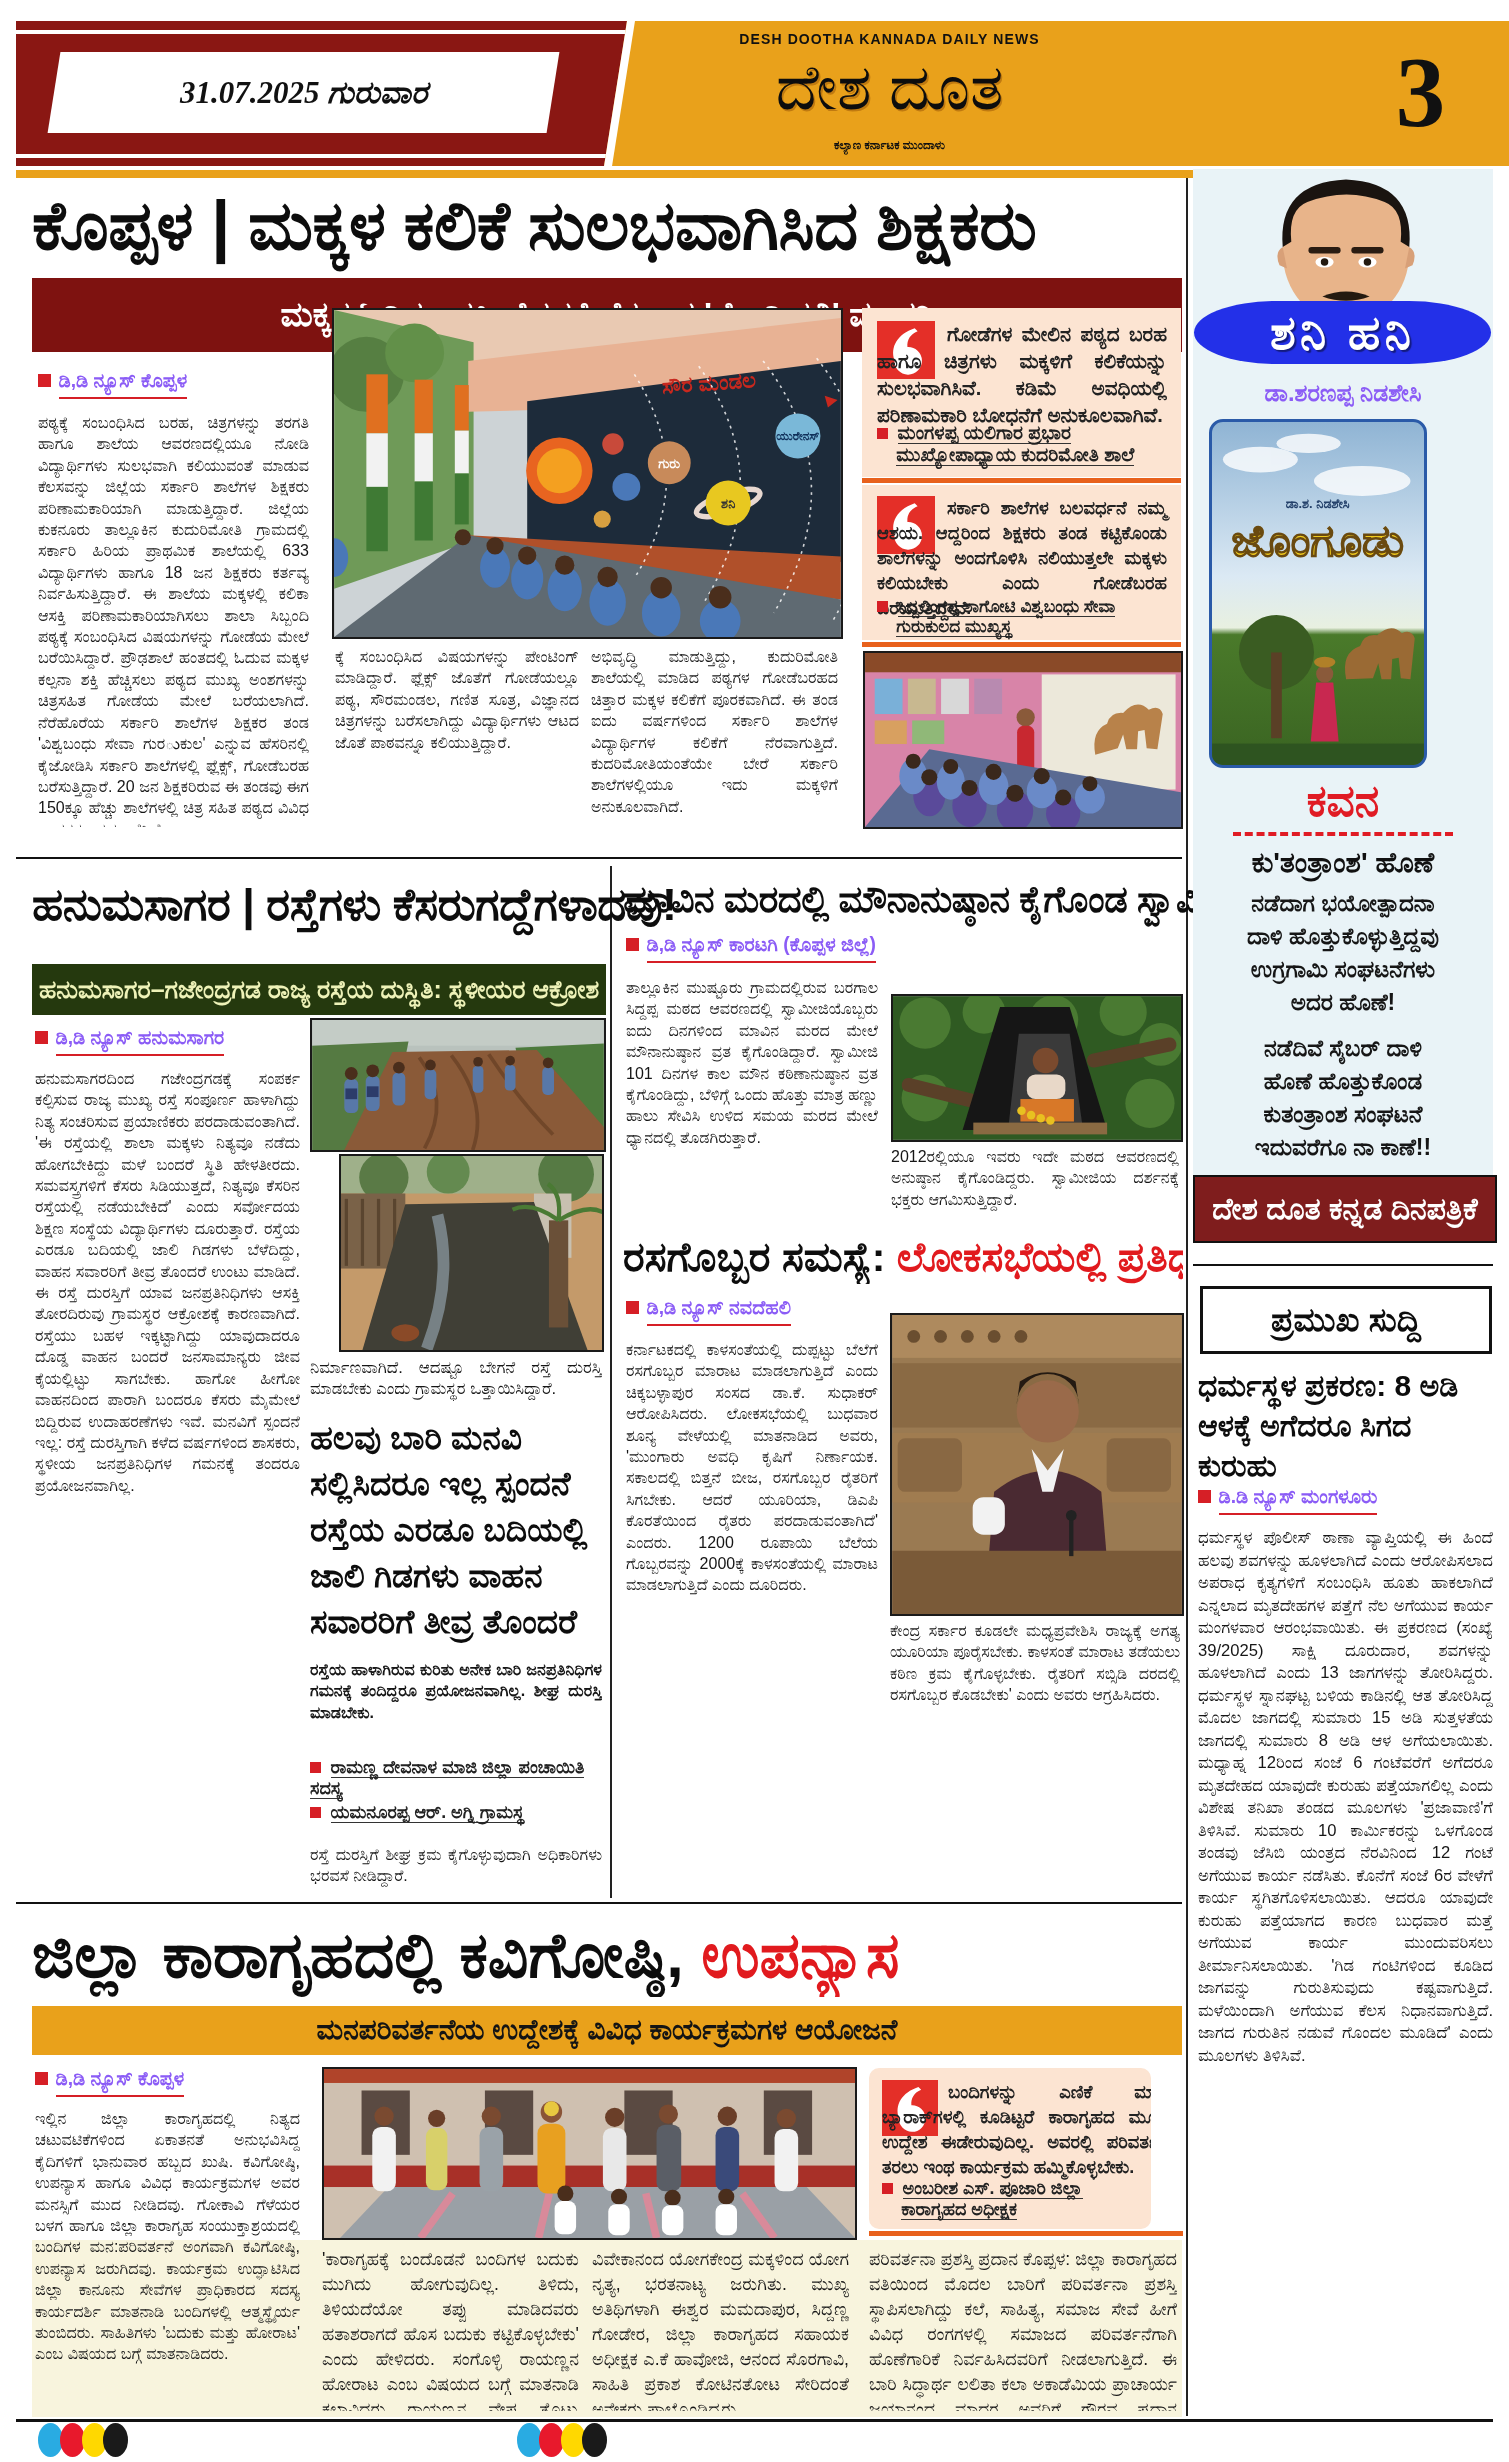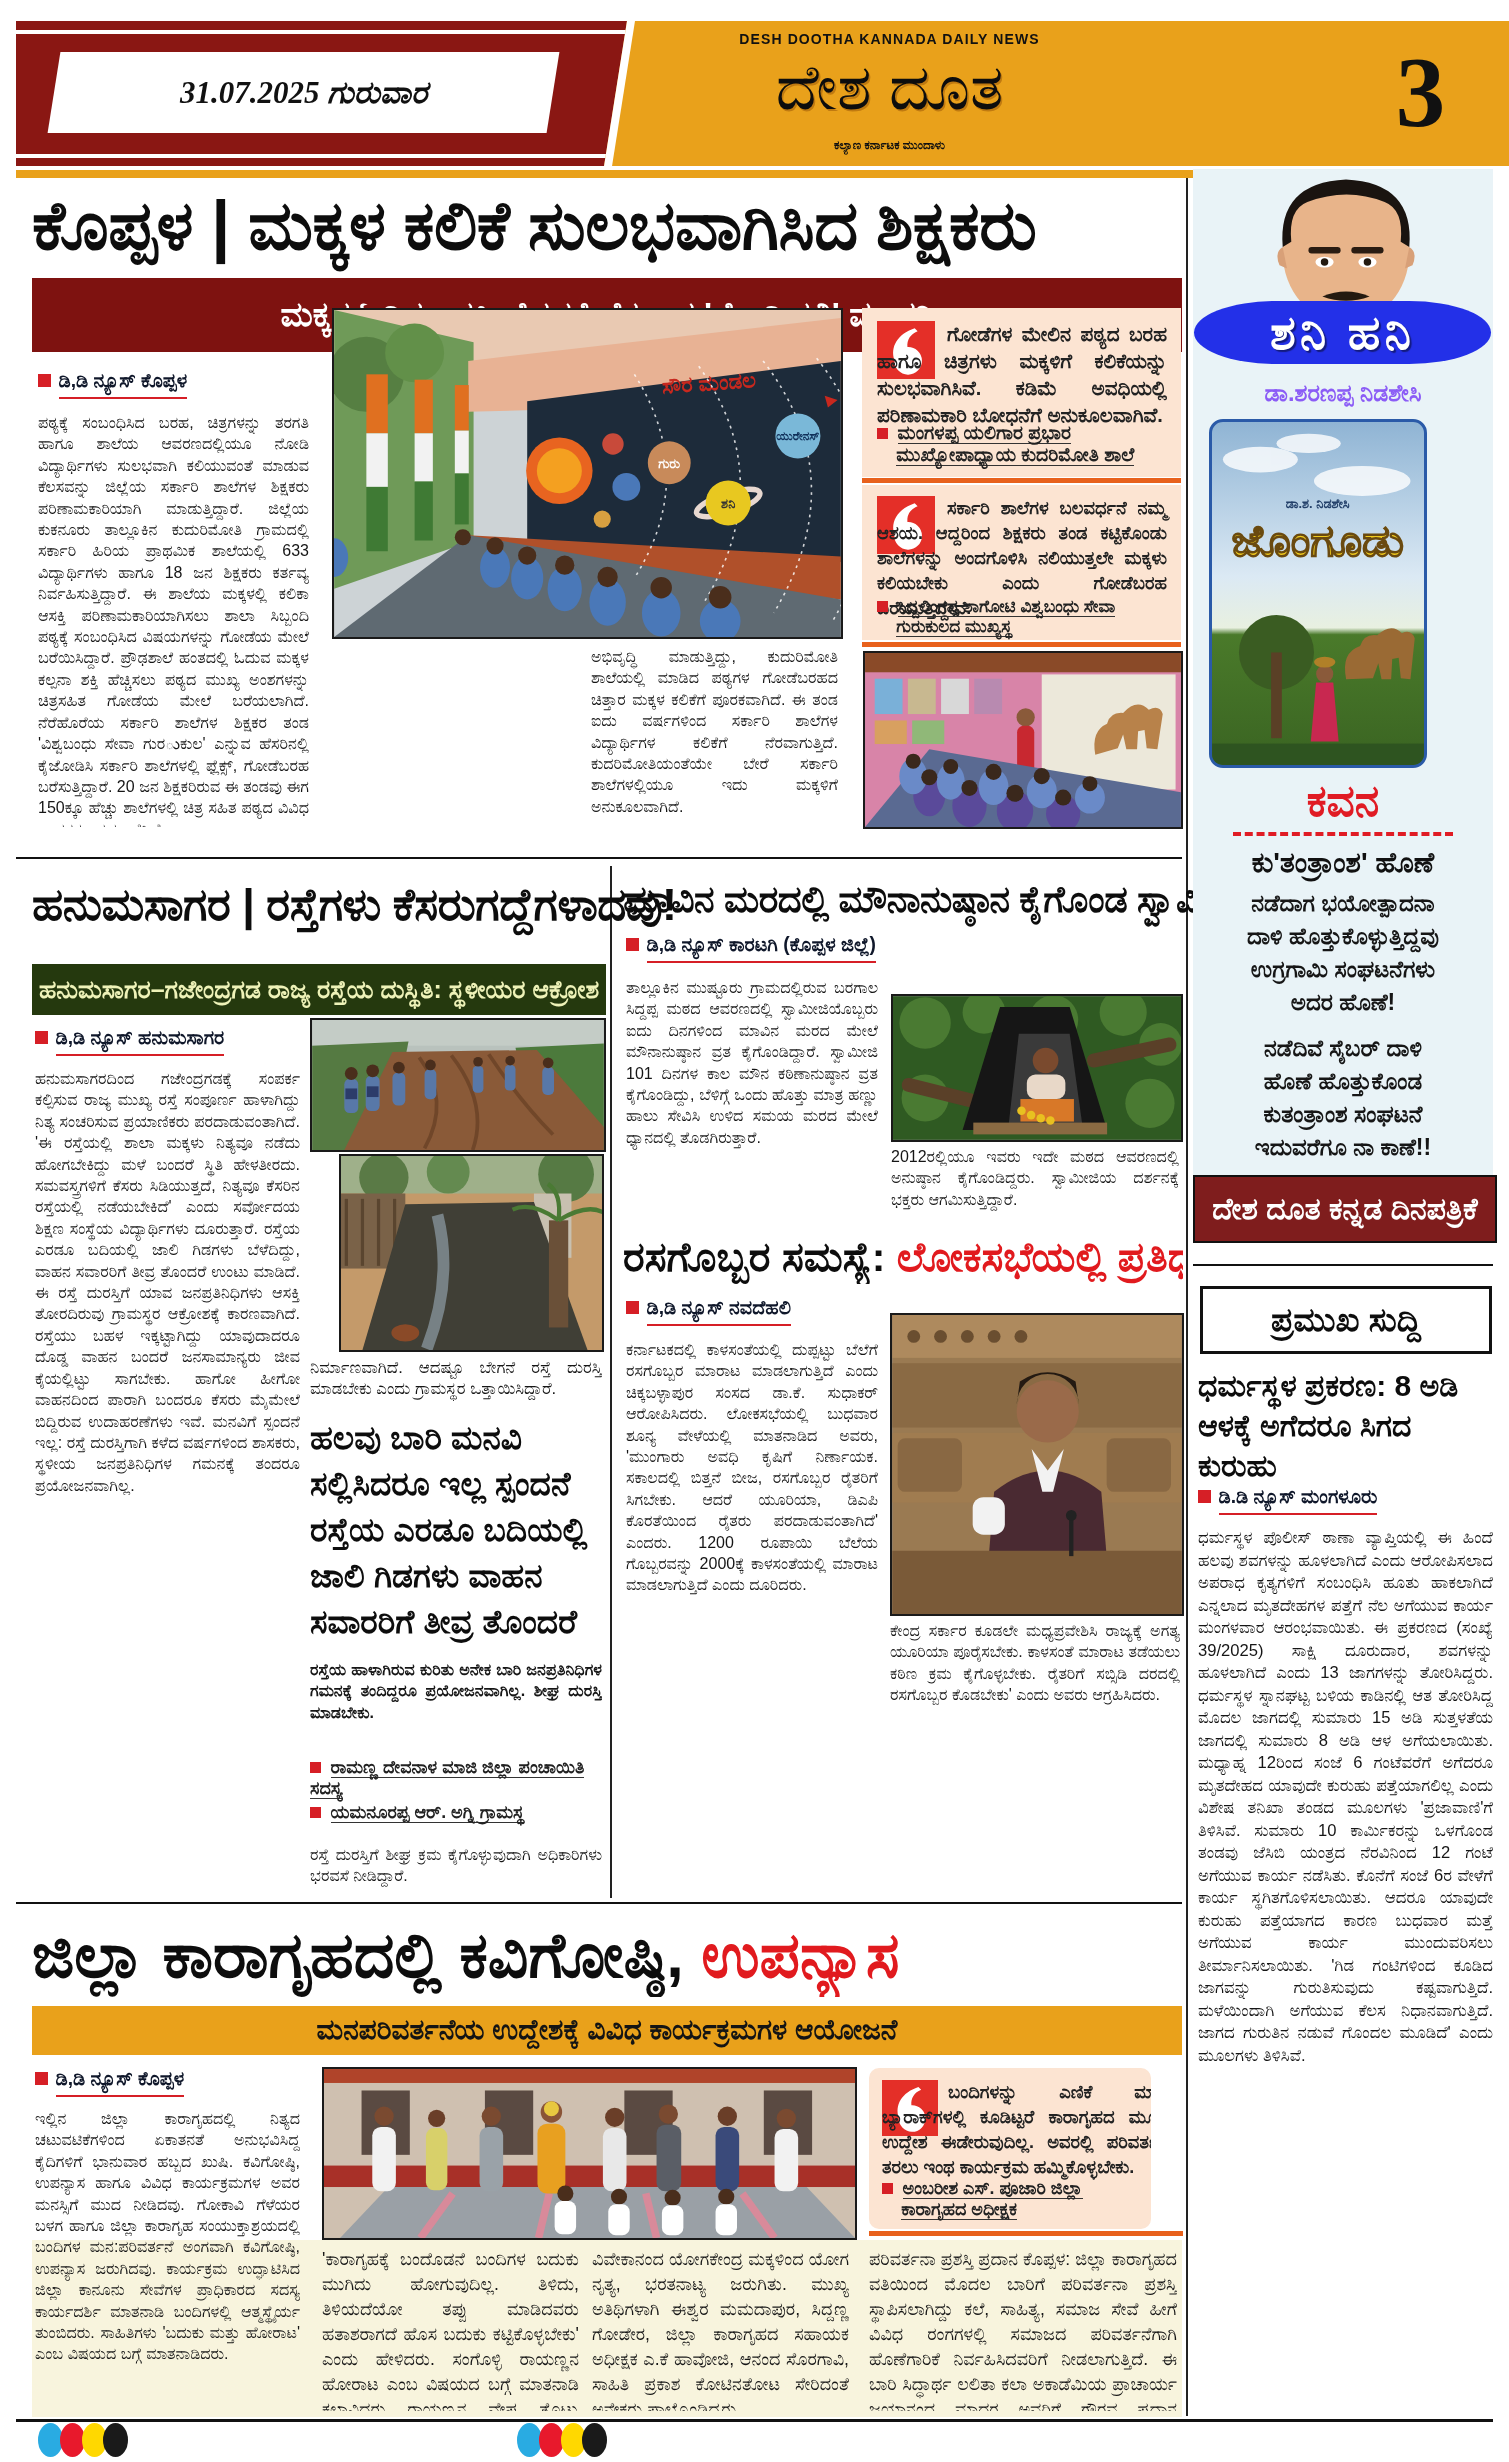--- a/index.html
+++ b/index.html
@@ -1,20 +1,20 @@
 <!DOCTYPE html>
 <html style="font-size:8.6px"><head>
 <meta charset="utf-8">
 <style>
   html,body{margin:0;padding:0;background:#fff;}
   .page{position:relative;width:1509px;height:2462px;background:#ffffff;overflow:hidden;
         font-family:"Liberation Sans","DejaVu Sans",sans-serif;color:#151515;}
   .abs{position:absolute;}
   .body-text{font-size:16px;line-height:21.4px;text-align:justify;color:#161616;overflow:hidden;}
-  .byline{font-size:19.3px;font-weight:bold;color:#0f172a;border-bottom:2.1px solid #d61f26;
+  .byline{font-size:19.3px;font-weight:bold;color:#8b5cf6;border-bottom:2.1px solid #d61f26;
           padding-bottom:5.4px;display:inline-block;}
   .sq{display:inline-block;width:13px;height:13px;background:#d61f26;margin-right:7.5px;}
   .headline{font-weight:900;color:#0d0d0d;letter-spacing:-0.5px;white-space:nowrap;}
   .bar-sub{display:flex;align-items:center;justify-content:center;text-align:center;font-weight:bold;}
   .quote-box{background:#fce4d2;overflow:hidden;}
   .quote-text{font-size:20px;line-height:27px;font-weight:bold;color:#222;text-align:justify;}
   .quote-attr{font-size:19px;font-weight:bold;color:#222;border-bottom:1.6px solid #333;display:inline;}
   .photo{border:2.1px solid #1a1a1a;overflow:hidden;background:#888;}
   .vr{background:#222;width:1.6px;}
   .hr{background:#111;height:1.6px;}
@@ -115,20 +115,21 @@
             <circle cx="360" cy="458" r="17"></circle>
             <circle cx="430" cy="476" r="18"></circle>
             <circle cx="510" cy="498" r="19"></circle>
             <circle cx="610" cy="518" r="20"></circle>
             <circle cx="720" cy="536" r="21"></circle>
             <circle cx="240" cy="424" r="15"></circle>
           </g>
       </g>
     </svg>
   </div>
+  <div class="abs body-text" style="left:335px;top:646px;width:244px;height:180px;">ಕ್ಕೆ ಸಂಬಂಧಿಸಿದ ವಿಷಯಗಳನ್ನು ಪೇಂಟಿಂಗ್ ಮಾಡಿದ್ದಾರೆ. ಫ್ಲೆಕ್ಸ್ ಜೊತೆಗೆ ಗೋಡೆಯಲ್ಲೂ ಪಠ್ಯ, ಸೌರಮಂಡಲ, ಗಣಿತ ಸೂತ್ರ, ವಿಜ್ಞಾನದ ಚಿತ್ರಗಳನ್ನು ಬರೆಸಲಾಗಿದ್ದು ವಿದ್ಯಾರ್ಥಿಗಳು ಆಟದ ಜೊತೆ ಪಾಠವನ್ನೂ ಕಲಿಯುತ್ತಿದ್ದಾರೆ.</div>
   <div class="abs body-text" style="left:591px;top:646px;width:247px;height:180px;">ಅಭಿವೃದ್ಧಿ ಮಾಡುತ್ತಿದ್ದು, ಕುದುರಿಮೋತಿ ಶಾಲೆಯಲ್ಲಿ ಮಾಡಿದ ಪಠ್ಯಗಳ ಗೋಡೆಬರಹದ ಚಿತ್ತಾರ ಮಕ್ಕಳ ಕಲಿಕೆಗೆ ಪೂರಕವಾಗಿದೆ. ಈ ತಂಡ ಐದು ವರ್ಷಗಳಿಂದ ಸರ್ಕಾರಿ ಶಾಲೆಗಳ ವಿದ್ಯಾರ್ಥಿಗಳ ಕಲಿಕೆಗೆ ನೆರವಾಗುತ್ತಿದೆ. ಕುದರಿಮೋತಿಯಂತೆಯೇ ಬೇರೆ ಸರ್ಕಾರಿ ಶಾಲೆಗಳಲ್ಲಿಯೂ ಇದು ಮಕ್ಕಳಿಗೆ ಅನುಕೂಲವಾಗಿದೆ.</div>
 
   <div class="abs quote-box" style="left:862px;top:308px;width:319px;height:169px;padding:0;">
     <div class="abs" style="left:15px;top:13px;width:58px;height:58px;background:#e42f28;">
       <svg viewBox="0 0 40 40" width="58" height="58">
           <path d="M26 5 C14 9 9 18 12 27 a9.5 9.5 0 1 0 9 -9 c-0.5 -5 2 -9 7 -11 z" fill="#fff"></path>
         </svg>
     </div>
     <div class="abs quote-text" style="left:15px;top:13px;width:290px;height:102px;text-indent:70px;">ಗೋಡೆಗಳ ಮೇಲಿನ ಪಠ್ಯದ ಬರಹ ಹಾಗೂ ಚಿತ್ರಗಳು ಮಕ್ಕಳಿಗೆ ಕಲಿಕೆಯನ್ನು ಸುಲಭವಾಗಿಸಿವೆ. ಕಡಿಮೆ ಅವಧಿಯಲ್ಲಿ ಪರಿಣಾಮಕಾರಿ ಬೋಧನೆಗೆ ಅನುಕೂಲವಾಗಿವೆ.</div>
     <div class="abs" style="left:15px;top:114px;width:292px;">

